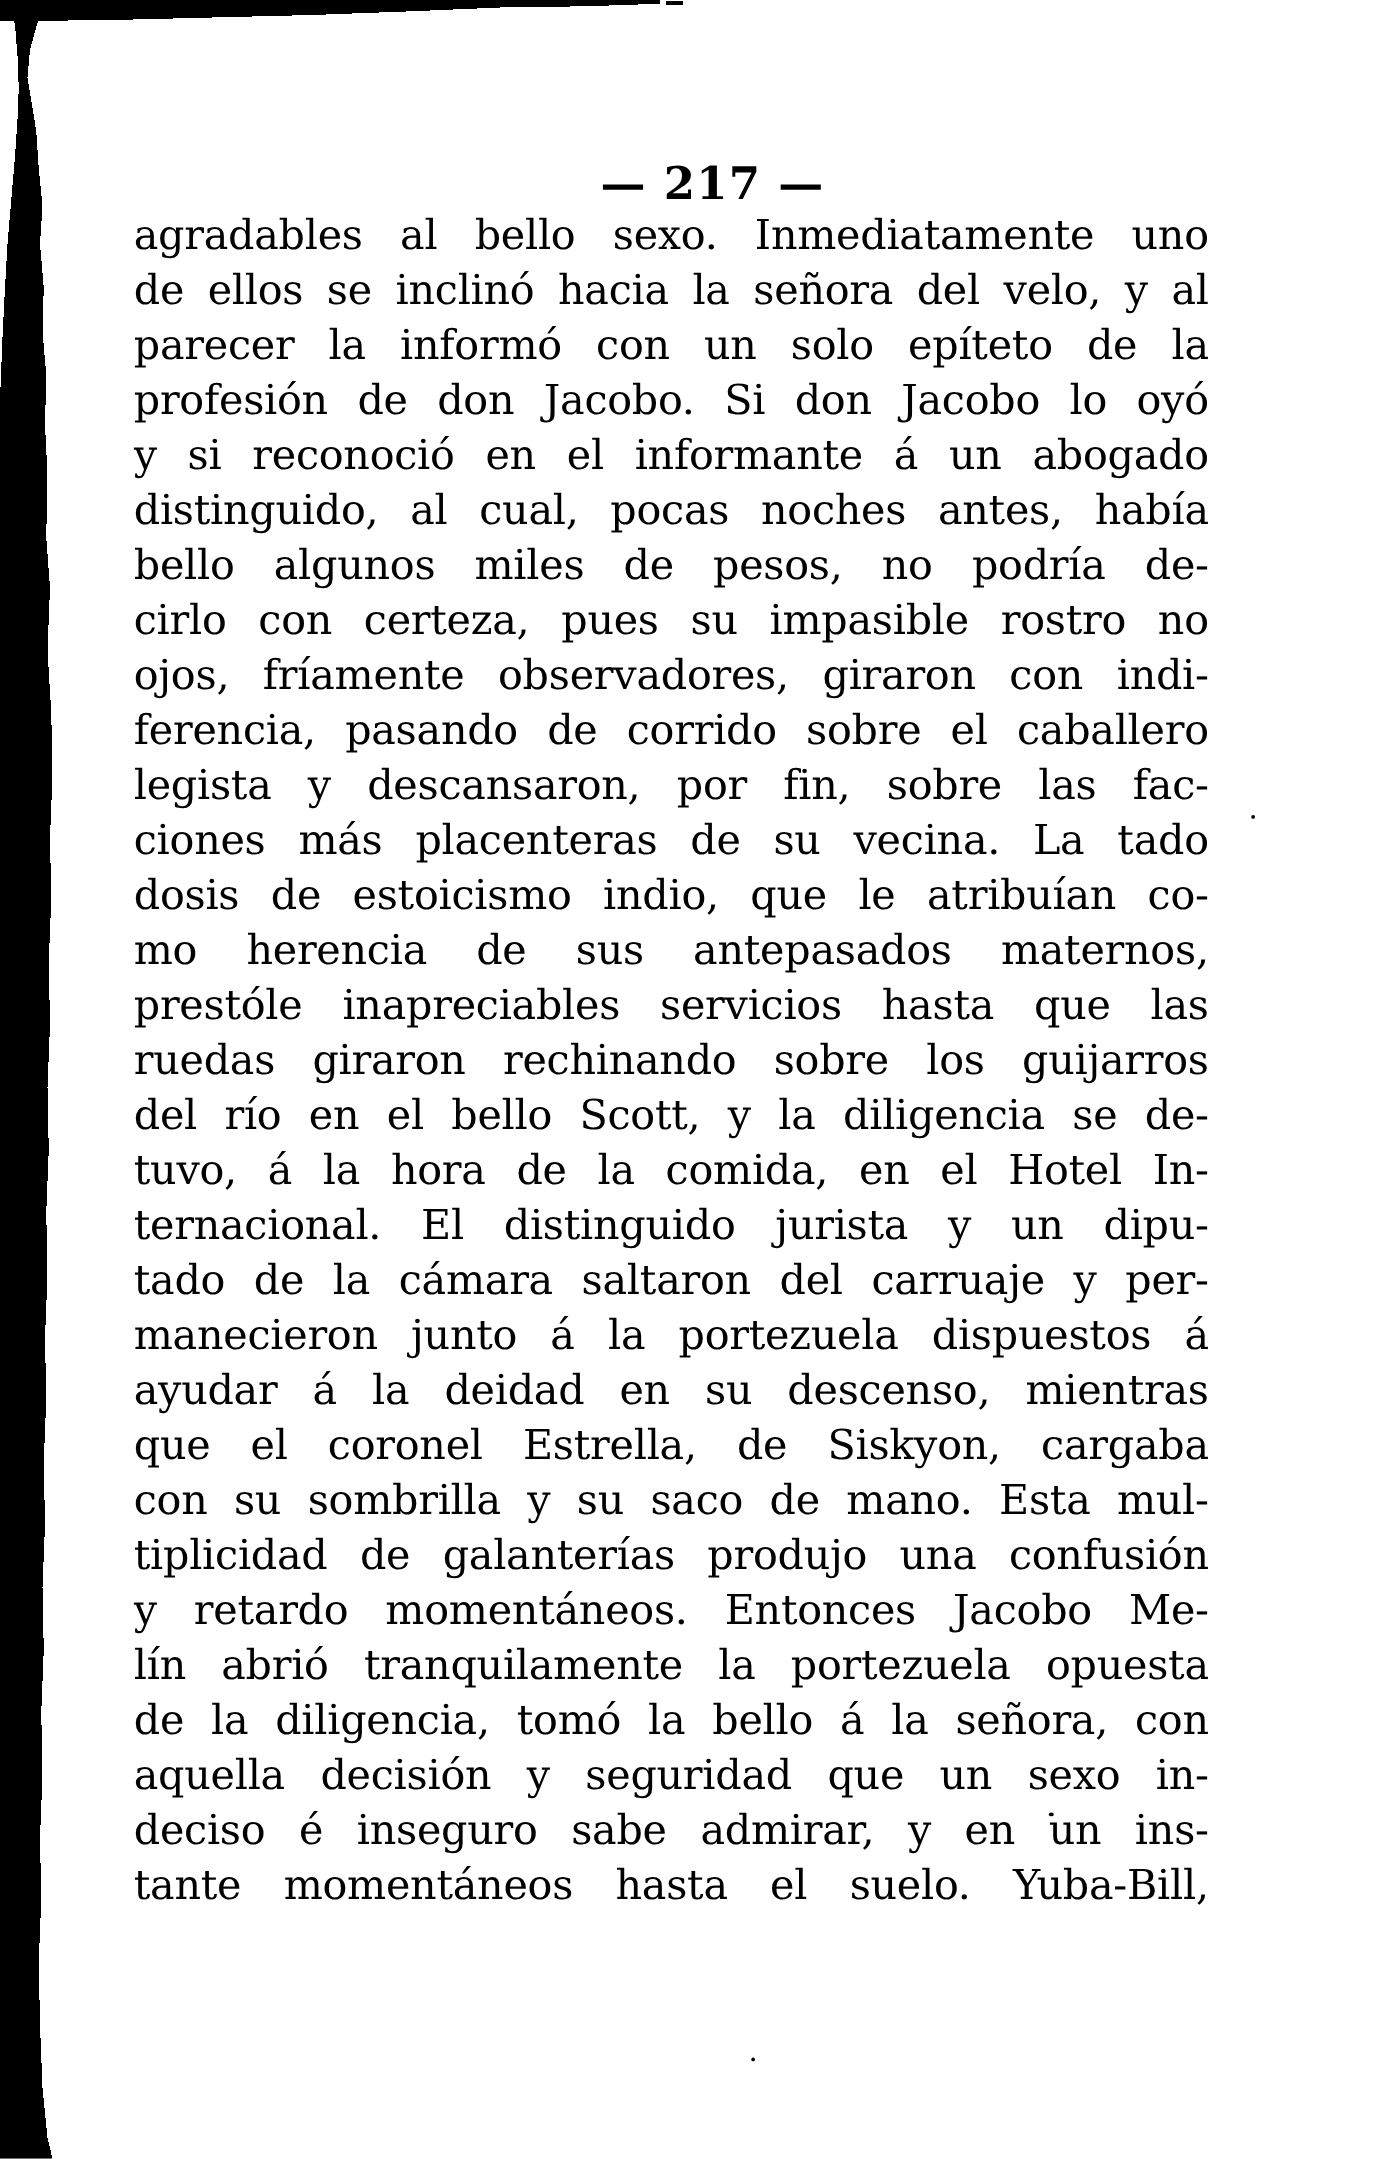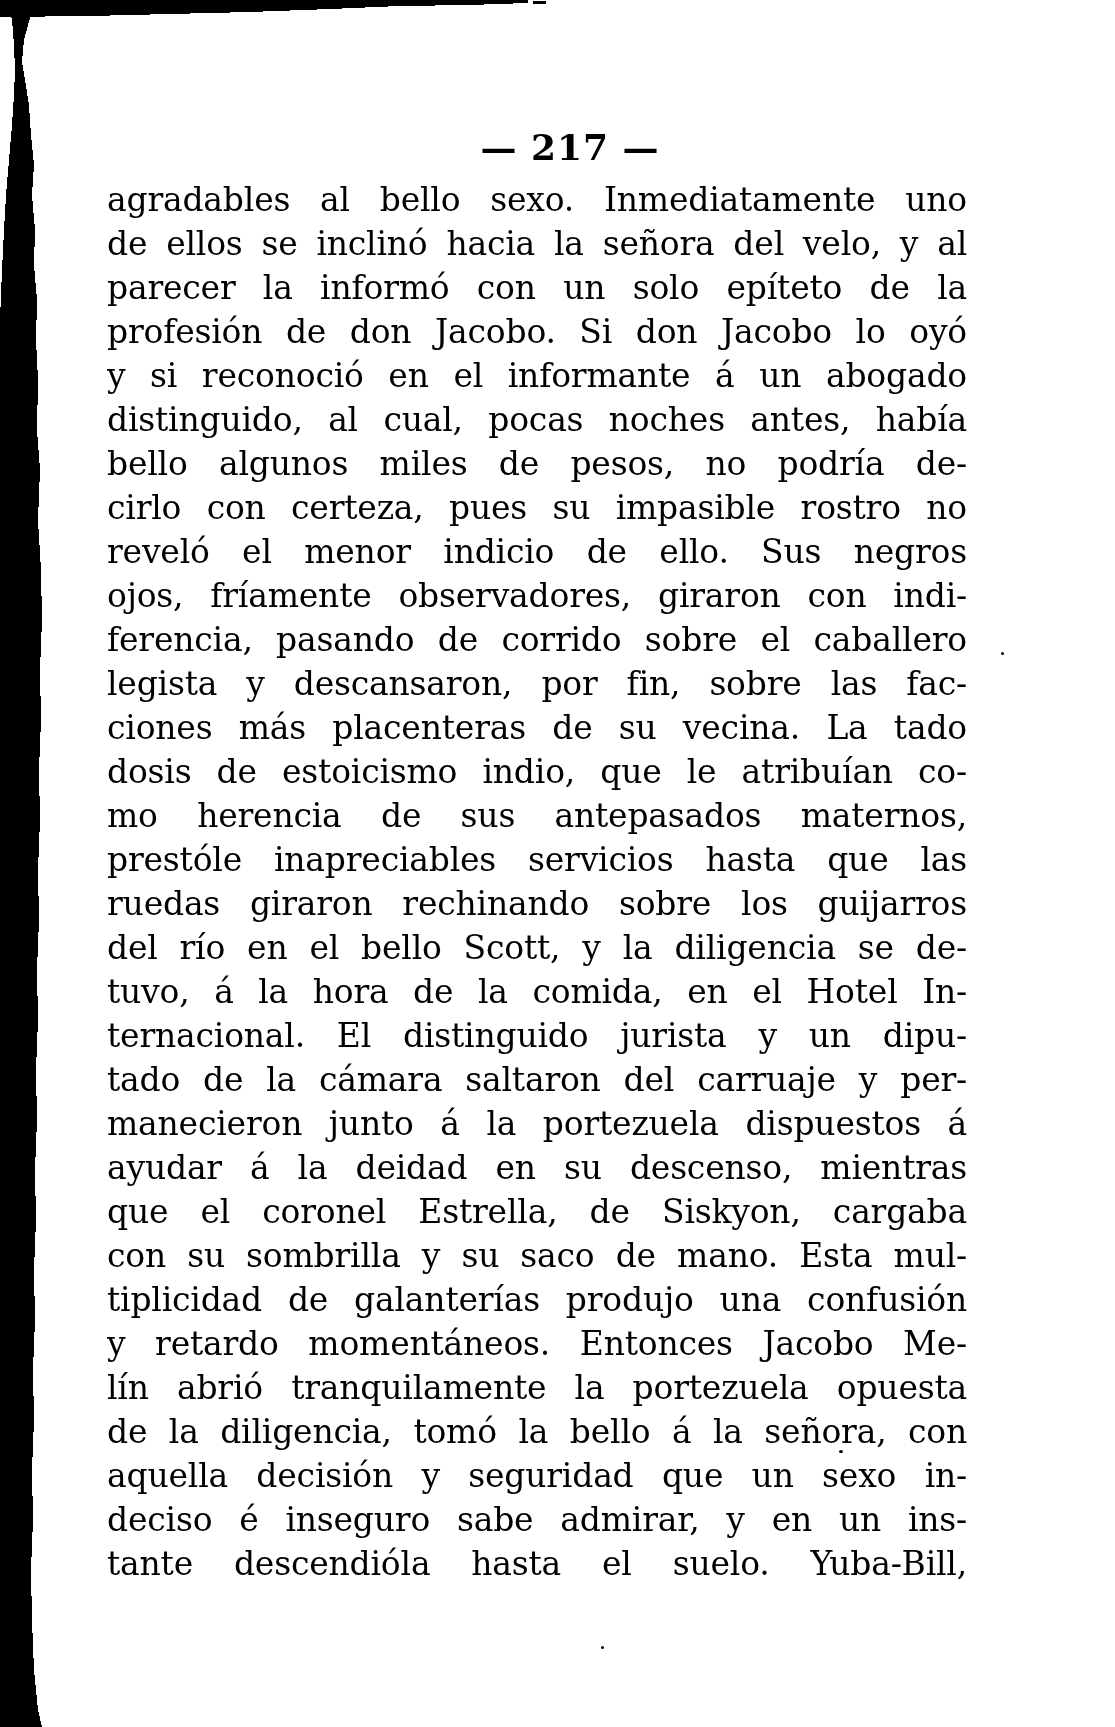--- a/index.html
+++ b/index.html
@@ -36,21 +36,20 @@
     line-height: 42px;
     white-space: nowrap;
   }
   .text-block {
     position: absolute;
     left: 107px;
     top: 166px;
     width: 860px;
     font-size: 33px;
     line-height: 44px;
-    margin-top: 12px;
   }
   .text-line {
     height: 44px;
     text-align: justify;
     text-align-last: justify;
     -moz-text-align-last: justify;
     letter-spacing: -0.2px;
     word-spacing: 2px;
     overflow: hidden;
   }
@@ -86,21 +85,20 @@
 
   <div class="text-block">
     <div class="text-line">agradables al bello sexo. Inmediatamente uno</div>
     <div class="text-line">de ellos se inclinó hacia la señora del velo, y al</div>
     <div class="text-line">parecer la informó con un solo epíteto de la</div>
     <div class="text-line">profesión de don Jacobo. Si don Jacobo lo oyó</div>
     <div class="text-line">y si reconoció en el informante á un abogado</div>
     <div class="text-line">distinguido, al cual, pocas noches antes, había</div>
     <div class="text-line">bello algunos miles de pesos, no podría de-</div>
     <div class="text-line">cirlo con certeza, pues su impasible rostro no</div>
-    <div class="text-line">reveló el menor indicio de ello. Sus negros</div>
     <div class="text-line">ojos, fríamente observadores, giraron con indi-</div>
     <div class="text-line">ferencia, pasando de corrido sobre el caballero</div>
     <div class="text-line">legista y descansaron, por fin, sobre las fac-</div>
     <div class="text-line">ciones más placenteras de su vecina. La tado</div>
     <div class="text-line">dosis de estoicismo indio, que le atribuían co-</div>
     <div class="text-line">mo herencia de sus antepasados maternos,</div>
     <div class="text-line">prestóle inapreciables servicios hasta que las</div>
     <div class="text-line">ruedas giraron rechinando sobre los guijarros</div>
     <div class="text-line">del río en el bello Scott, y la diligencia se de-</div>
     <div class="text-line">tuvo, á la hora de la comida, en el Hotel In-</div>
@@ -109,21 +107,21 @@
     <div class="text-line">manecieron junto á la portezuela dispuestos á</div>
     <div class="text-line">ayudar á la deidad en su descenso, mientras</div>
     <div class="text-line">que el coronel Estrella, de Siskyon, cargaba</div>
     <div class="text-line">con su sombrilla y su saco de mano. Esta mul-</div>
     <div class="text-line">tiplicidad de galanterías produjo una confusión</div>
     <div class="text-line">y retardo momentáneos. Entonces Jacobo Me-</div>
     <div class="text-line">lín abrió tranquilamente la portezuela opuesta</div>
     <div class="text-line">de la diligencia, tomó la bello á la señora, con</div>
     <div class="text-line">aquella decisión y seguridad que un sexo in-</div>
     <div class="text-line">deciso é inseguro sabe admirar, y en un ins-</div>
-    <div class="text-line">tante descendióla hasta el suelo. Yuba-Bill,</div>
+    <div class="text-line">tante momentáneos hasta el suelo. Yuba-Bill,</div>
   </div>
 
   <div class="speck s1"></div>
   <div class="speck s2"></div>
   <div class="speck s3"></div>
   <div class="speck s4"></div>
   <div class="speck s5"></div>
 
 </div>
 

